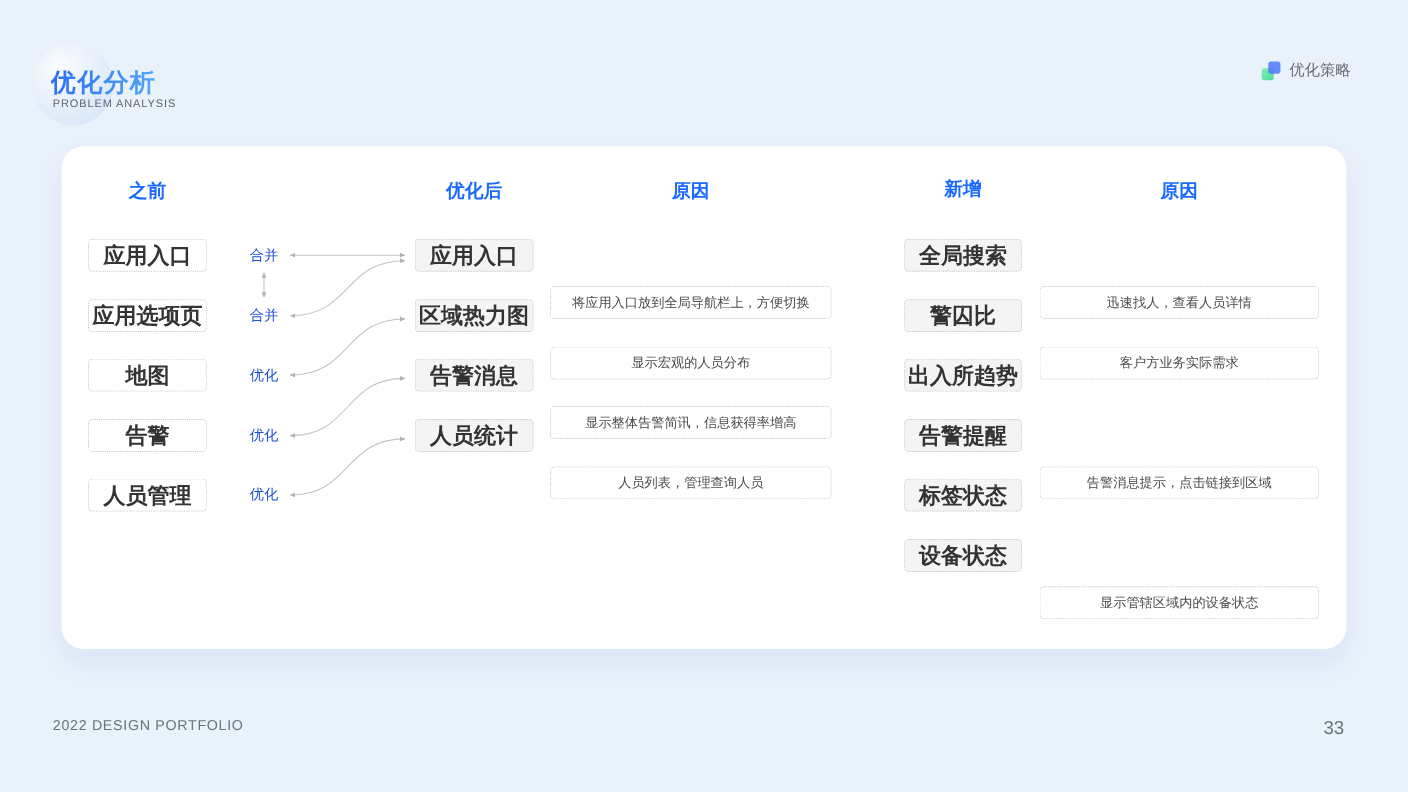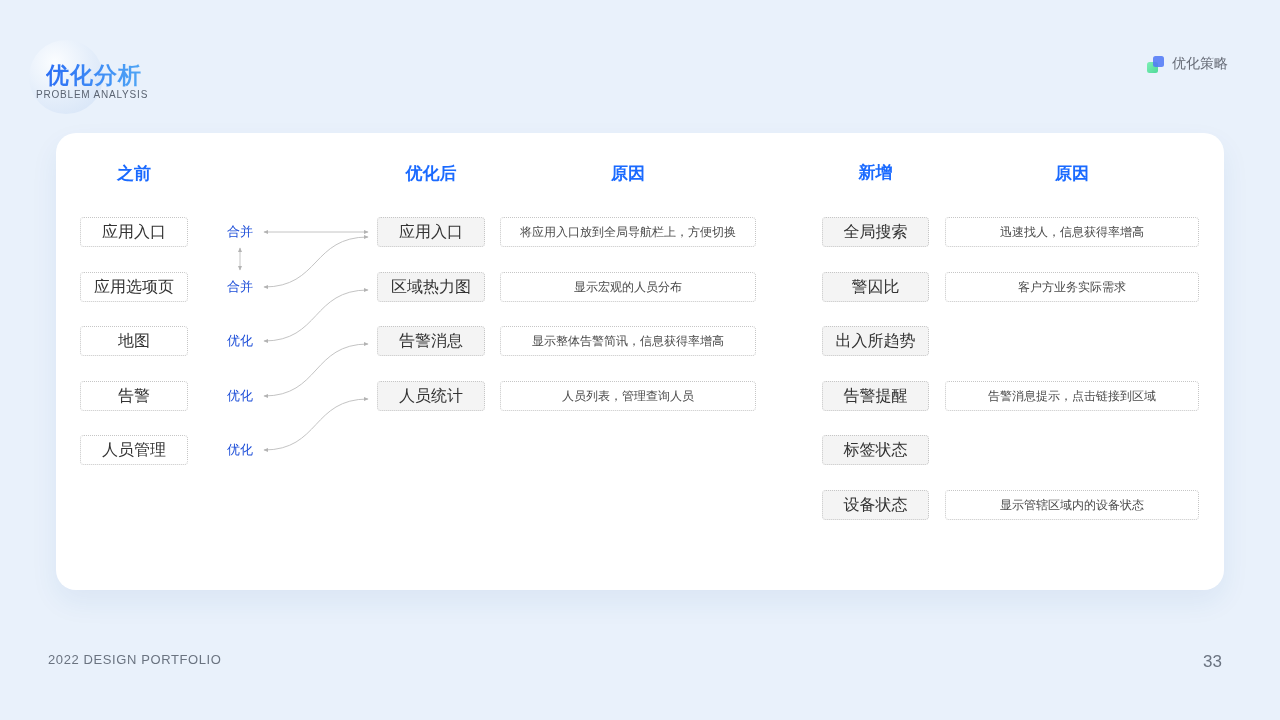--- a/index.html
+++ b/index.html
@@ -11,21 +11,21 @@
   *{margin:0;padding:0;box-sizing:border-box;}
   html,body{width:1280px;height:720px;}
   body{font-family:"Liberation Sans","DejaVu Sans",sans-serif;background:var(--bg);overflow:hidden;}
   .slide{position:relative;width:1280px;height:720px;background:var(--bg);}
 
   .title-circle{position:absolute;left:29px;top:40px;width:74px;height:74px;border-radius:50%;
     background:radial-gradient(circle at 35% 30%, #fbfdff 0%, #e3edfa 55%, #d3e2f6 100%);}
   .page-title{position:absolute;left:46px;top:60px;font-size:23px;font-weight:bold;letter-spacing:1px;
     background:linear-gradient(90deg,var(--title-grad-a),var(--title-grad-b));
     -webkit-background-clip:text;background-clip:text;color:var(--title-grad-a);-webkit-text-fill-color:transparent;}
-  .page-subtitle{position:absolute;left:36px;top:89px;font-size:10px;color:#5b6472;letter-spacing:0.8px;}
+  .page-subtitle{position:absolute;left:48px;top:89px;font-size:10px;color:#5b6472;letter-spacing:0.8px;}
 
   .corner{position:absolute;right:52px;top:55px;display:flex;align-items:center;gap:8px;text-align:center;}
   .corner-icon{position:relative;width:17px;height:17px;}
   .corner-icon .sq-green{position:absolute;left:0;bottom:0;width:11px;height:11px;border-radius:2.5px;
     background:linear-gradient(135deg,#7ef0b6,#4ed998);}
   .corner-icon .sq-blue{position:absolute;right:0;top:0;width:11px;height:11px;border-radius:2.5px;
     background:rgba(82,122,246,0.88);}
   .corner-label{font-size:14px;color:#666b76;}
 
   .card{position:absolute;left:56px;top:133px;width:1168px;height:457px;background:var(--card);
@@ -34,23 +34,23 @@
   .col-header{position:absolute;top:164px;height:20px;font-size:17px;font-weight:bold;
     color:var(--header-blue);text-align:center;line-height:20px;}
   .h-before{left:80px;width:108px;}
   .h-after{left:377px;width:108px;}
   .h-reason1{left:500px;width:256px;}
   .h-added{left:822px;width:107px;font-family:Liberation Mono, monospace;}
   .h-reason2{left:945px;width:254px;}
 
   .box{position:absolute;height:30px;border:1px dotted var(--box-border);border-radius:4px;
     background:#fff;display:flex;align-items:center;justify-content:center;
-    font-size:16px;color:var(--box-text);font-weight:400;white-space:nowrap;}
+    font-size:20px;color:var(--box-text);font-weight:700;white-space:nowrap;}
   .box.gray{background:var(--gray-fill);}
-  .box.reason{font-size:12px;color:var(--reason-text);font-weight:400;}
+  .box.reason{font-size:12px;color:var(--reason-text);font-weight:400;margin-top:43px;}
 
   .c-before{left:80px;width:108px;}
   .c-after{left:377px;width:108px;}
   .c-reason1{left:500px;width:256px;}
   .c-added{left:822px;width:107px;}
   .c-reason2{left:945px;width:254px;}
 
   .r1{top:217px;} .r2{top:272px;} .r3{top:326px;} .r4{top:381px;} .r5{top:435px;} .r6{top:490px;}
 
   .transform-label{position:absolute;left:222px;width:36px;height:18px;line-height:18px;
@@ -109,21 +109,21 @@
   <div class="box reason c-reason1 r3">显示整体告警简讯，信息获得率增高</div>
   <div class="box reason c-reason1 r4">人员列表，管理查询人员</div>
 
   <div class="box gray c-added r1">全局搜索</div>
   <div class="box gray c-added r2">警囚比</div>
   <div class="box gray c-added r3">出入所趋势</div>
   <div class="box gray c-added r4">告警提醒</div>
   <div class="box gray c-added r5">标签状态</div>
   <div class="box gray c-added r6">设备状态</div>
 
-  <div class="box reason c-reason2 r1">迅速找人，信息获得率增高</div>
+  <div class="box reason c-reason2 r1">迅速找人，查看人员详情</div>
   <div class="box reason c-reason2 r2">客户方业务实际需求</div>
   <div class="box reason c-reason2 r4">告警消息提示，点击链接到区域</div>
   <div class="box reason c-reason2 r6">显示管辖区域内的设备状态</div>
 
   <svg class="connector-svg" viewBox="0 0 1280 720" xmlns="http://www.w3.org/2000/svg">
     <defs>
       <marker id="ah" viewBox="0 0 10 10" refX="8" refY="5" markerWidth="5.5" markerHeight="5.5" orient="auto">
         <path d="M0,1 L9,5 L0,9 Z" fill="#b3b3b3"></path>
       </marker>
       <marker id="ahr" viewBox="0 0 10 10" refX="8" refY="5" markerWidth="5.5" markerHeight="5.5" orient="auto-start-reverse">

